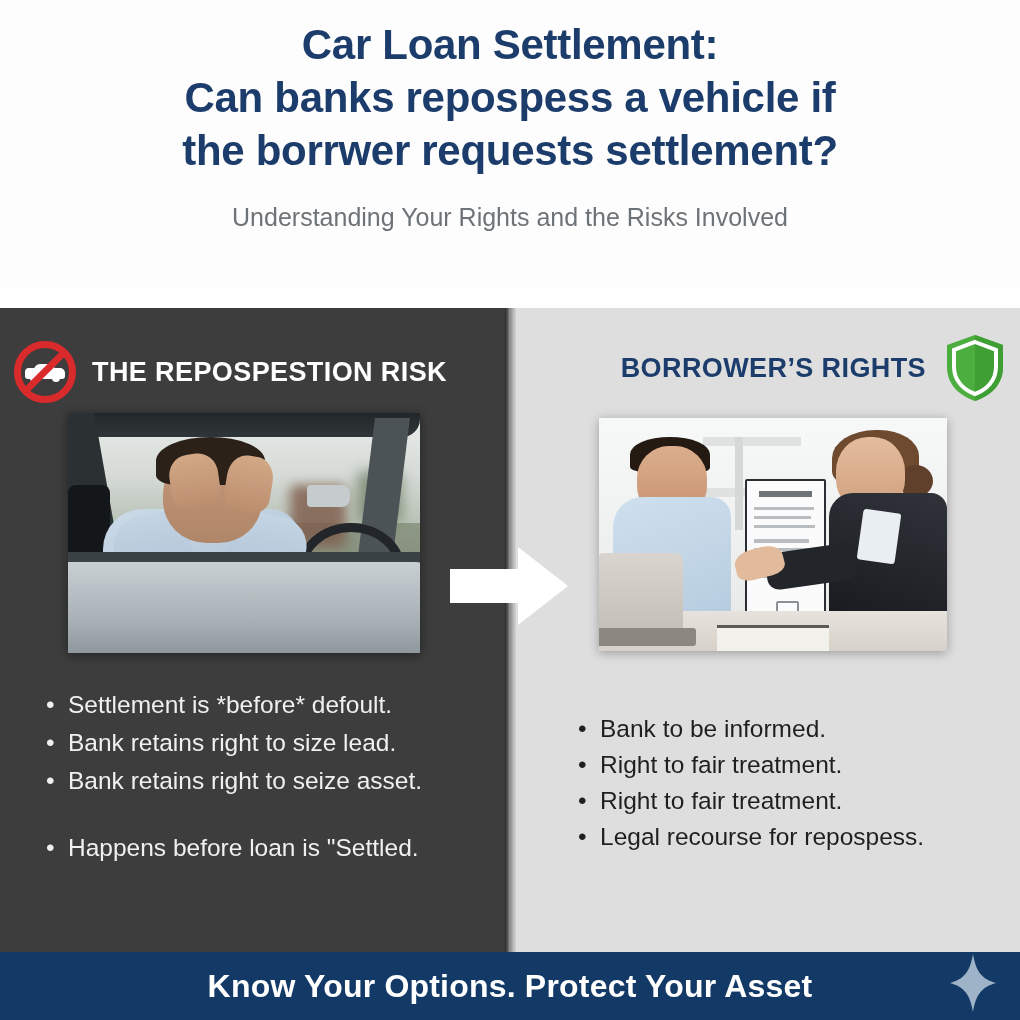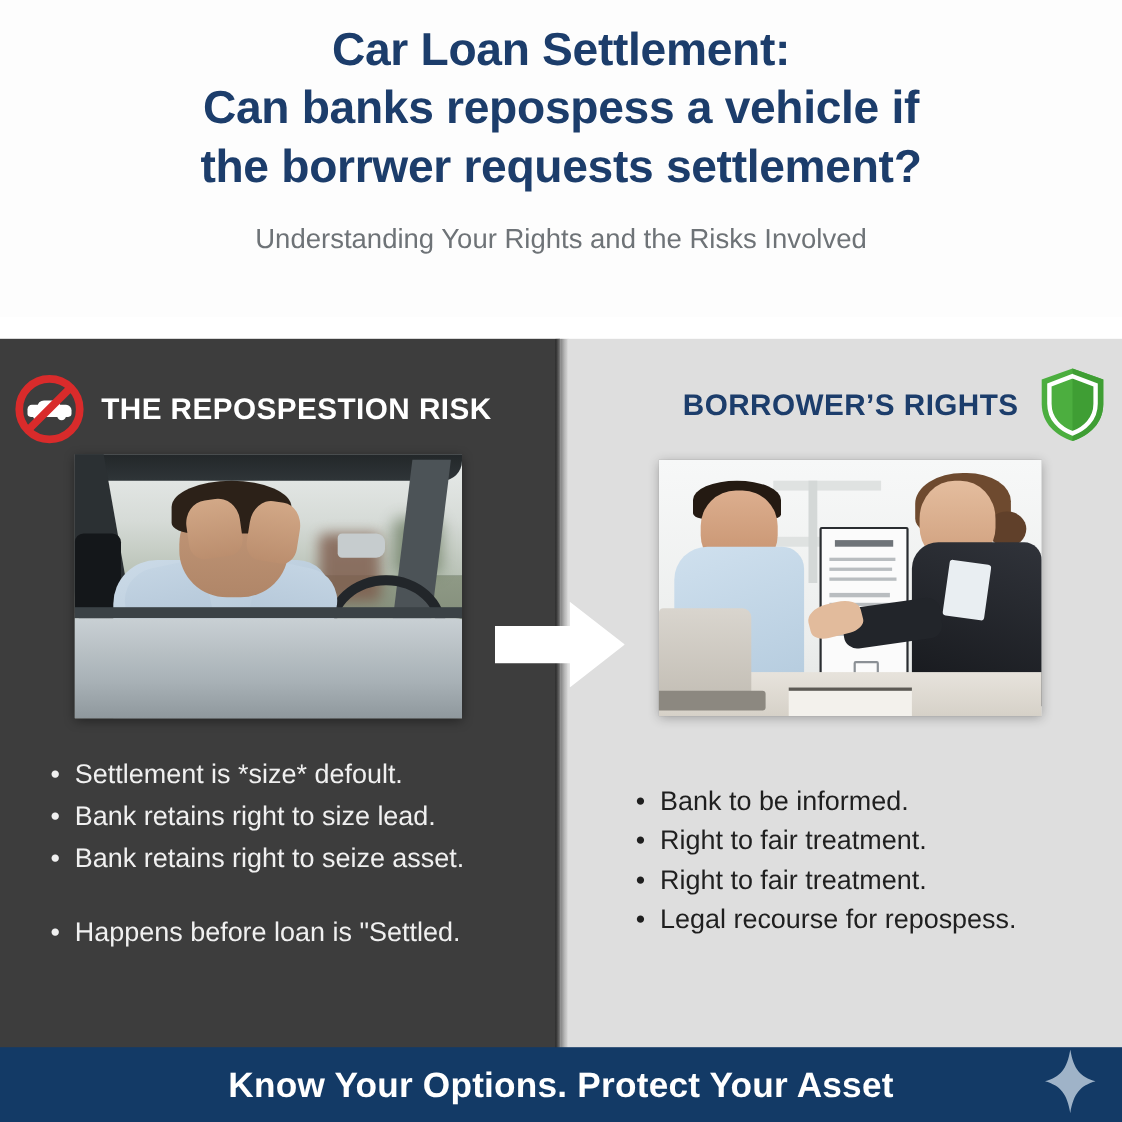--- a/index.html
+++ b/index.html
@@ -394,21 +394,21 @@
           <span class="head"></span>
           <span class="hair"></span>
           <span class="hand-l"></span>
           <span class="hand-r"></span>
           <span class="doortop"></span>
           <span class="door"></span>
         </div>
       </div>
 
       <ul class="bullets left-list">
-        <li>Settlement is *size* defoult.</li>
+        <li>Settlement is *before* defoult.</li>
         <li>Bank retains right to size lead.</li>
         <li>Bank retains right to seize asset.</li>
         <li class="spaced">Happens before loan is "Settled.</li>
       </ul>
     </div>
 
     <div class="divider"></div>
 
     <div class="panel-right">
 

